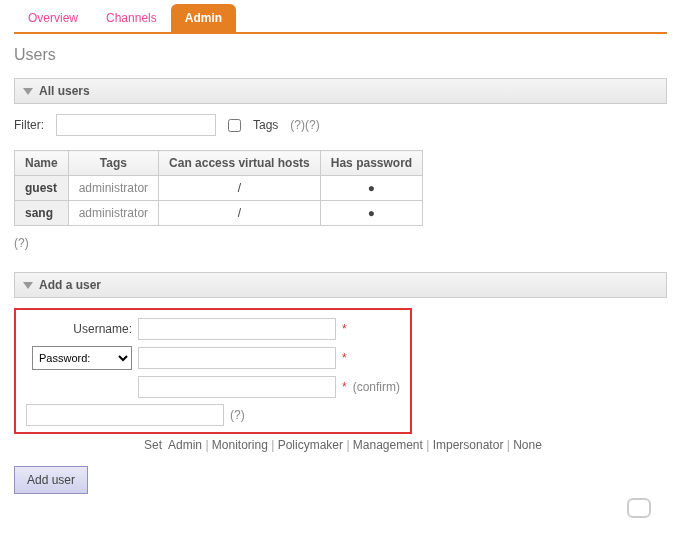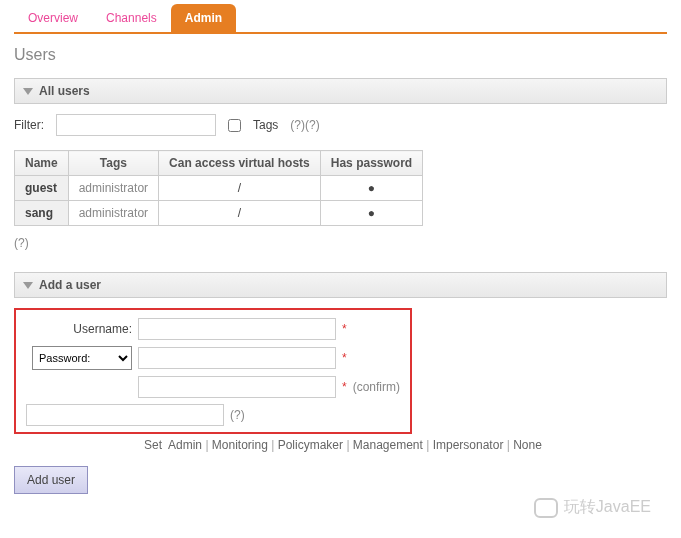--- a/index.html
+++ b/index.html
@@ -126,17 +126,16 @@
   <span class="sep"> | </span>
   <a href="#">Impersonator</a>
   <span class="sep"> | </span>
   <a href="#">None</a>
 </div>
 
 <button class="add">Add user</button>
 
 <div class="watermark">
   <span class="wm-icon"></span>
-  <span>玩转JavaEE</span>
 </div>
 
 
 
 
 </body></html>

